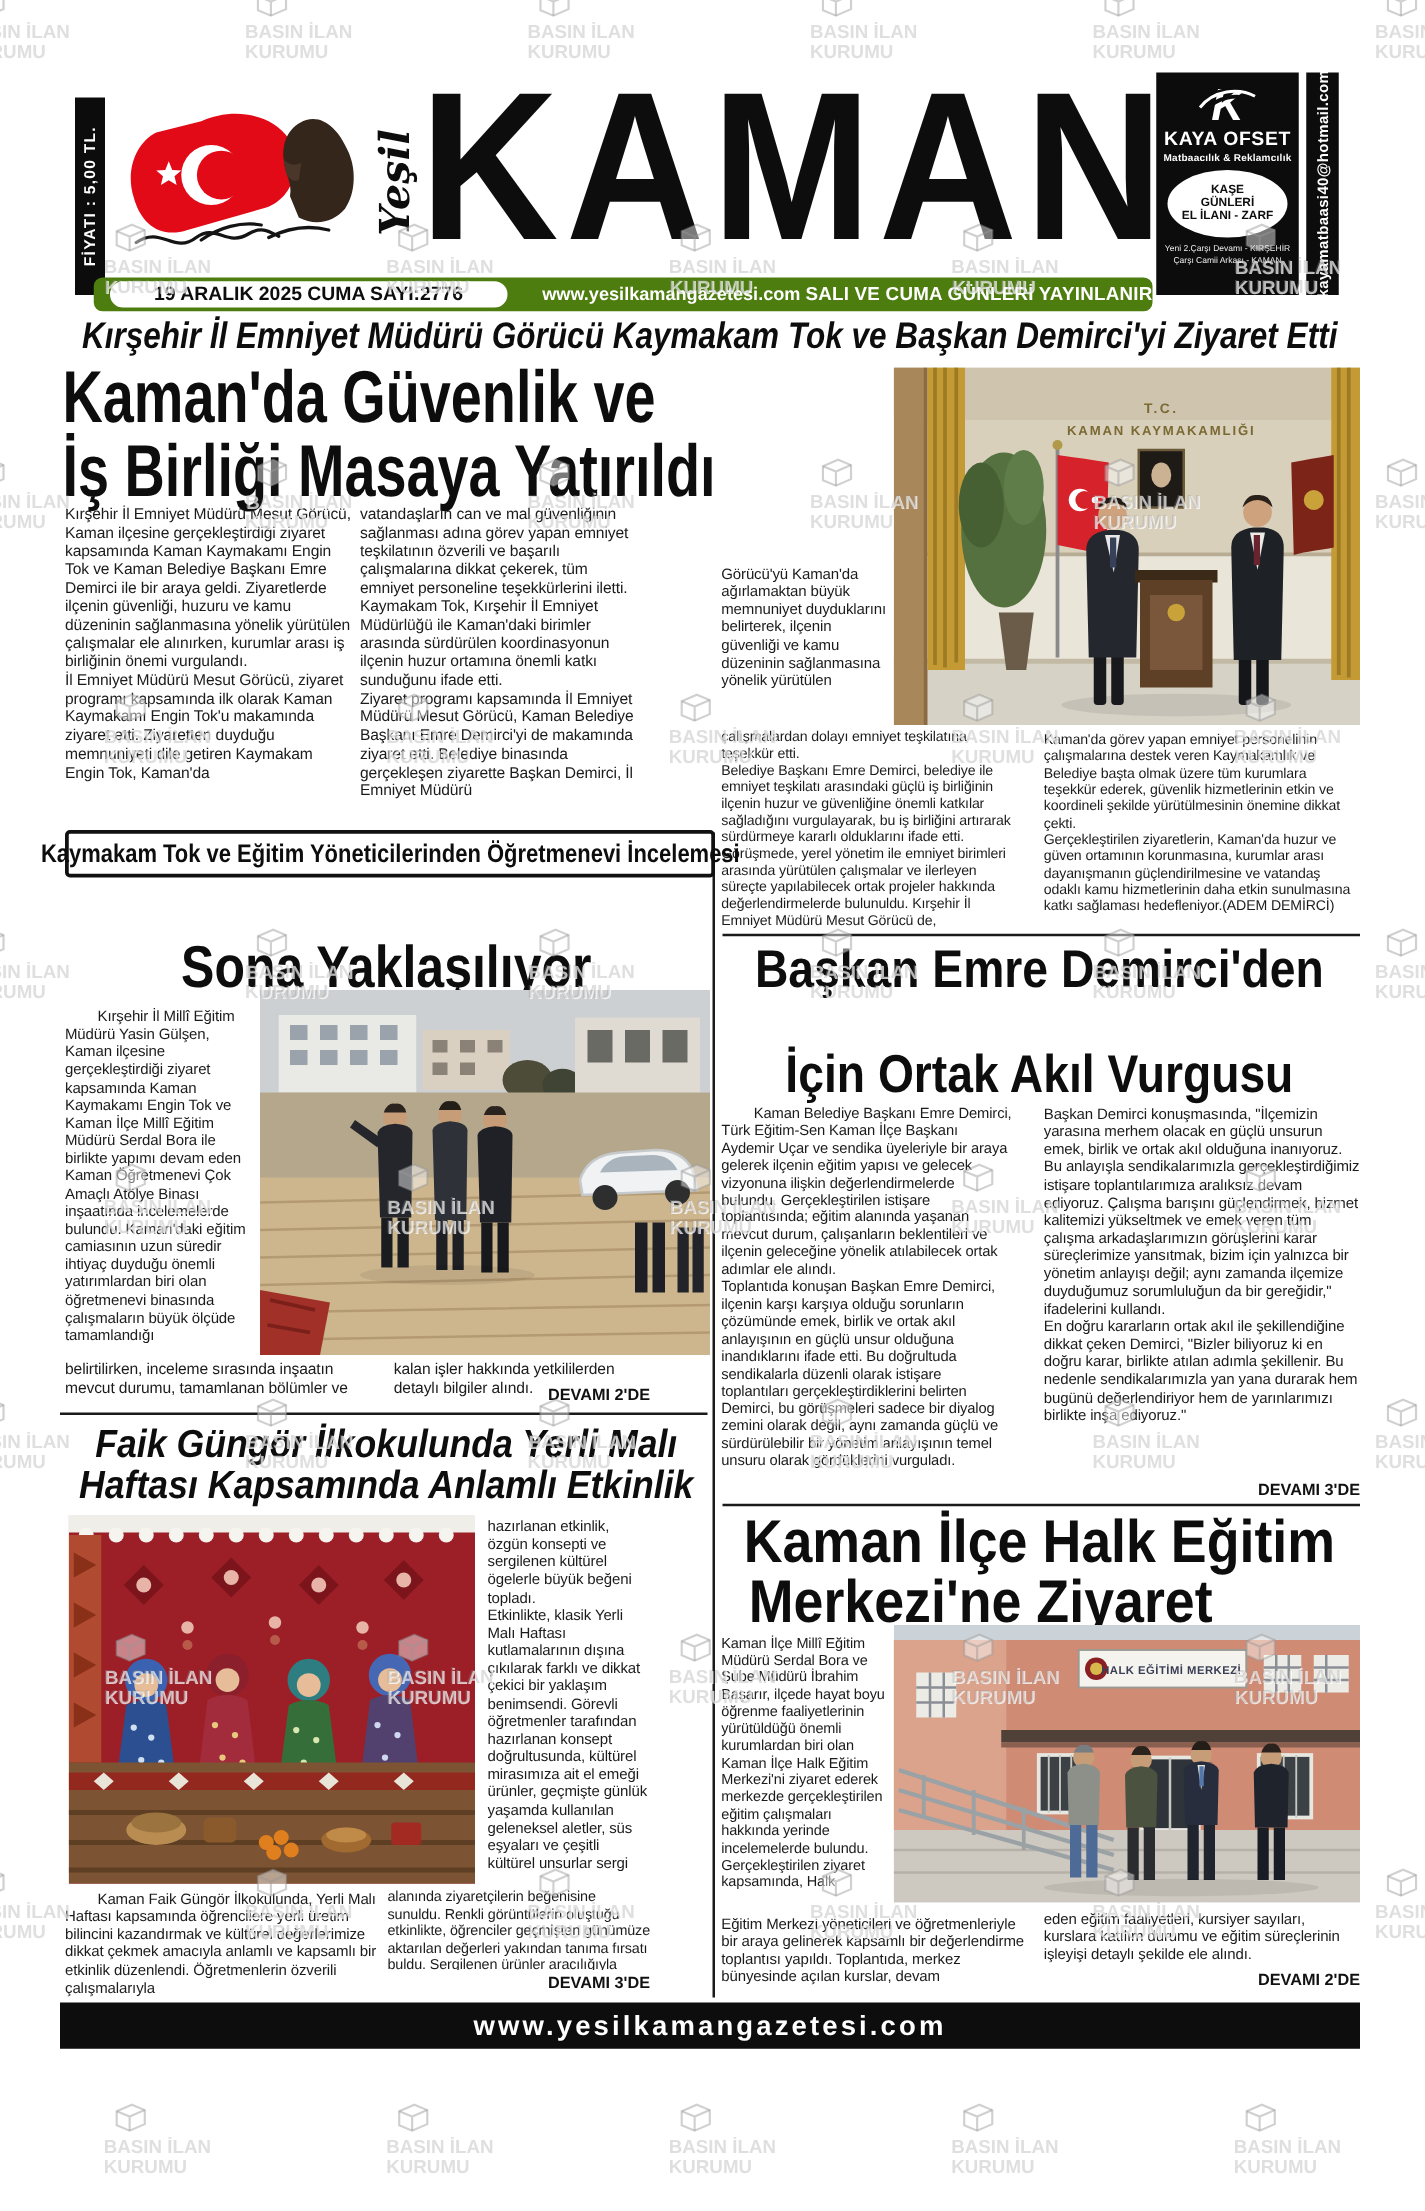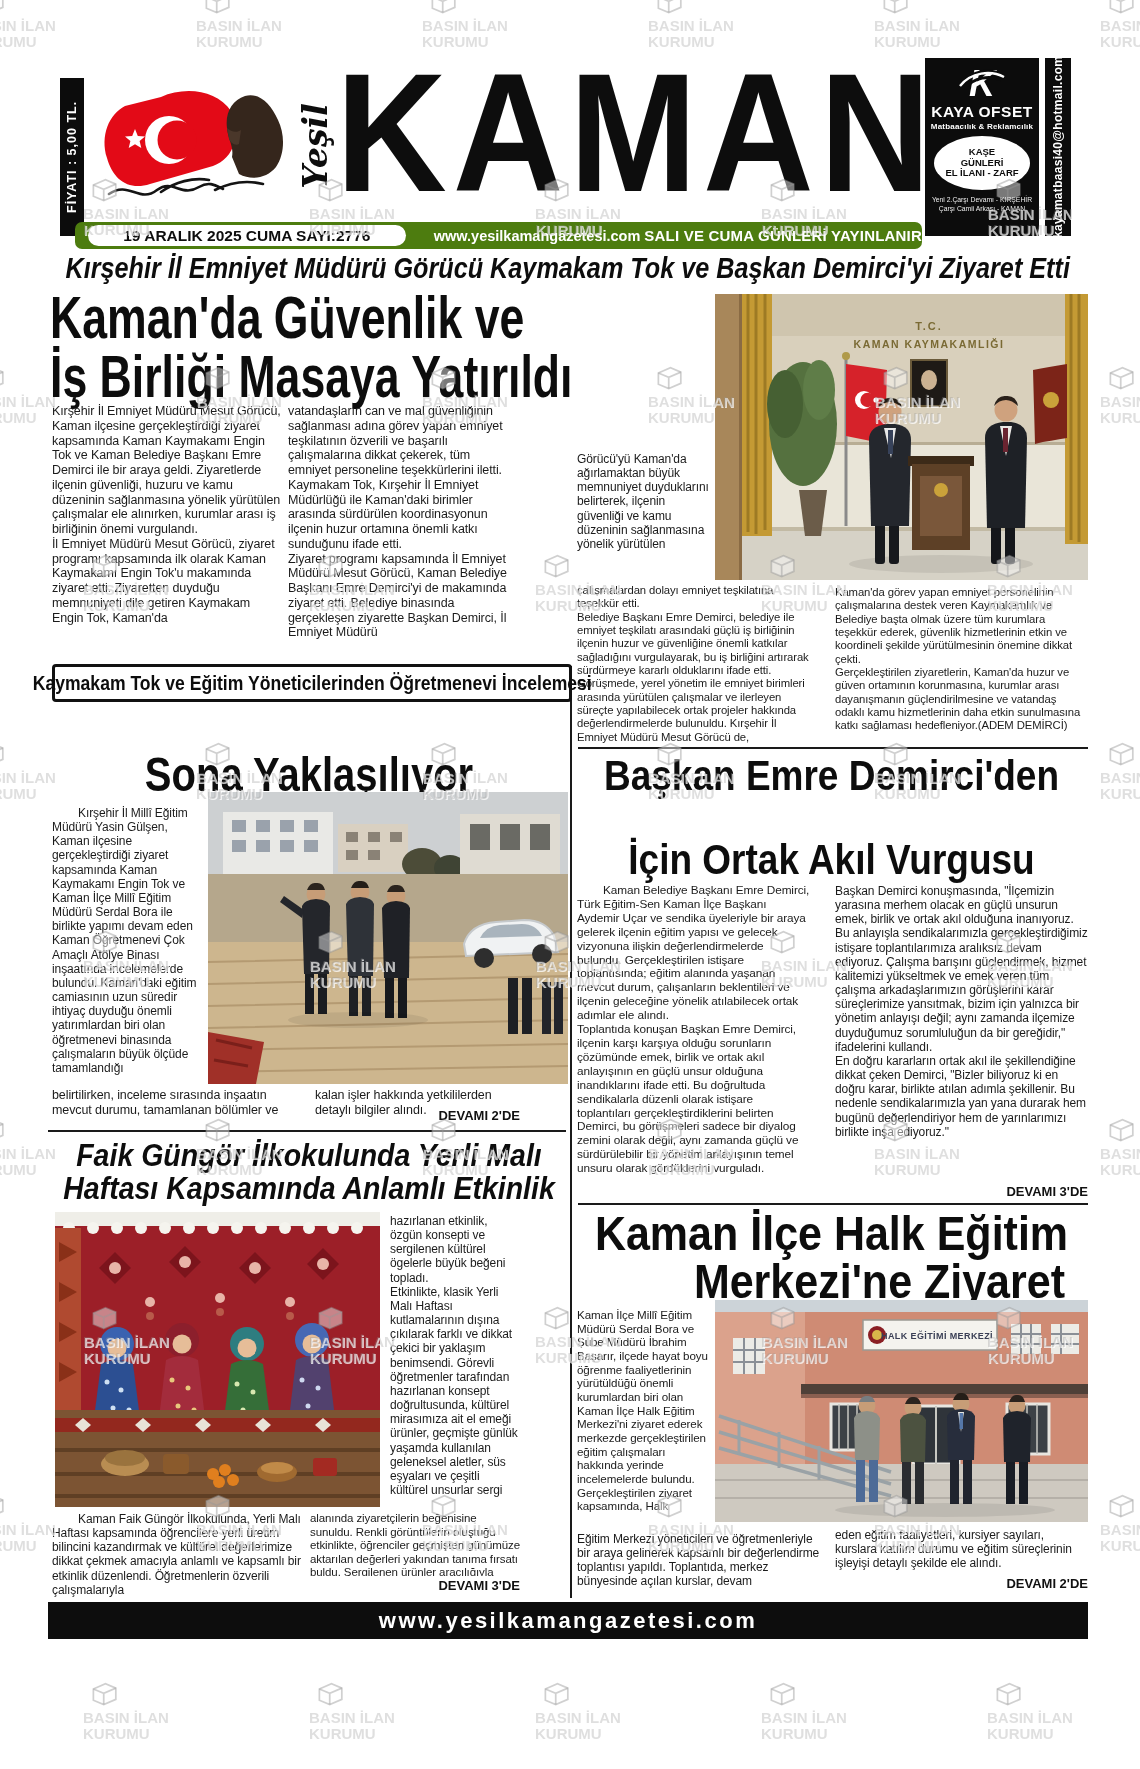--- a/index.html
+++ b/index.html
@@ -388,21 +388,21 @@
   <div class="abs bc" style="left:390px;top:1214px;width:130px;height:293px;font-size:12px;">hazırlanan etkinlik, özgün konsepti ve sergilenen kültürel ögelerle büyük beğeni topladı.
 Etkinlikte, klasik Yerli Malı Haftası kutlamalarının dışına çıkılarak farklı ve dikkat çekici bir yaklaşım benimsendi. Görevli öğretmenler tarafından hazırlanan konsept doğrultusunda, kültürel mirasımıza ait el emeği ürünler, geçmişte günlük yaşamda kullanılan geleneksel aletler, süs eşyaları ve çeşitli kültürel unsurlar sergi</div>
   <div class="abs bc ind" style="left:52px;top:1512px;width:252px;height:88px;font-size:12px;">Kaman Faik Güngör İlkokulunda, Yerli Malı Haftası kapsamında öğrencilere yerli üretim bilincini kazandırmak ve kültürel değerlerimize dikkat çekmek amacıyla anlamlı ve kapsamlı bir etkinlik düzenlendi. Öğretmenlerin özverili çalışmalarıyla</div>
   <div class="abs bc" style="left:310px;top:1512px;width:212px;height:64px;font-size:11.5px;">alanında ziyaretçilerin beğenisine sunuldu. Renkli görüntülerin oluştuğu etkinlikte, öğrenciler geçmişten günümüze aktarılan değerleri yakından tanıma fırsatı buldu. Sergilenen ürünler aracılığıyla öğrencilere</div>
   <div class="abs devami" style="left:430px;top:1578px;width:90px;">DEVAMI 3'DE</div>
 
   <div class="abs hr" style="left:578px;top:1203px;width:510px;"></div>
   <div class="abs" style="left:575px;top:1210px;width:513px;text-align:center;">
     <span class="sc" style="font-size:43px;transform:scale(1,1.12);transform-origin:center top;">Kaman İlçe Halk Eğitim</span>
   </div>
-  <div class="abs" style="left:552px;top:1258px;width:513px;text-align:right;">
+  <div class="abs" style="left:599px;top:1258px;width:513px;text-align:left;">
     <span class="sc" style="font-size:43px;transform:scale(1,1.12);transform-origin:center top;">Merkezi'ne Ziyaret</span>
   </div>
 
   <div class="abs bc" style="left:577px;top:1308px;width:132px;height:220px;font-size:11.6px;">Kaman İlçe Millî Eğitim Müdürü Serdal Bora ve Şube Müdürü İbrahim Başarır, ilçede hayat boyu öğrenme faaliyetlerinin yürütüldüğü önemli kurumlardan biri olan Kaman İlçe Halk Eğitim Merkezi'ni ziyaret ederek merkezde gerçekleştirilen eğitim çalışmaları hakkında yerinde incelemelerde bulundu.
 Gerçekleştirilen ziyaret kapsamında, Halk</div>
 
   <div class="abs" style="left:715px;top:1300px;width:373px;height:262px;">
     <svg width="373" height="222" viewBox="0 0 373 222">
       <rect width="373" height="222" fill="#ccd3d8"></rect>
       <rect x="0" y="12" width="373" height="152" fill="#cf8b74"></rect>

